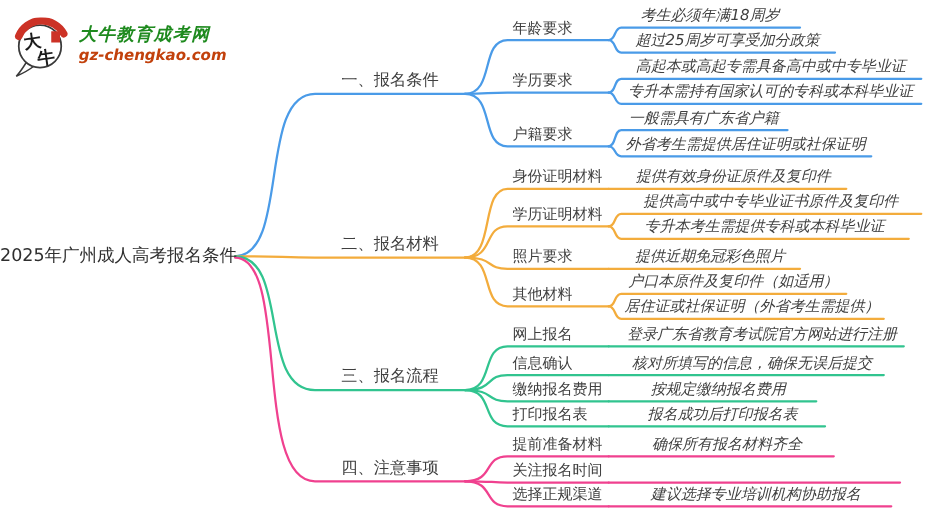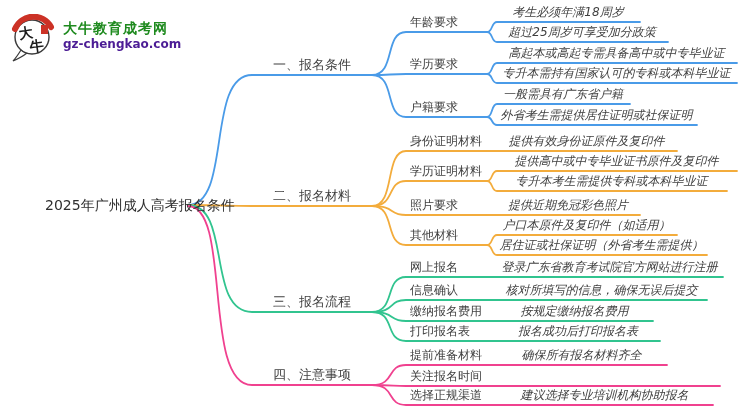--- a/index.html
+++ b/index.html
@@ -1,28 +1,28 @@
 <!DOCTYPE html>
 <html><head>
 <meta charset="utf-8">
 <style>
   html,body{margin:0;padding:0;background:#fff;}
   #stage{position:relative;width:750px;height:410px;background:#ffffff;overflow:hidden;
          font-family:"DejaVu Sans","Liberation Sans",sans-serif;}
   #edges{position:absolute;left:0;top:0;width:750px;height:410px;}
   #edges path{fill:none;stroke-width:1.8;stroke-linecap:round;}
   .node{position:absolute;color:#3f3f3f;white-space:nowrap;line-height:16px;}
-  .root{font-size:14px;color:#2f2f2f;width:186px;text-align:center;left:0;top:197px;padding-left:45px;}
+  .root{font-size:14px;color:#2f2f2f;width:186px;text-align:center;left:0;top:197px;}
   .branch{font-size:13px;width:120px;text-align:center;left:252px;}
   .sub{font-size:12px;left:410px;text-align:left;}
   .leaf{font-size:12px;left:497px;text-align:center;font-style:italic;}
   .logo{position:absolute;left:10px;top:14px;display:flex;align-items:flex-start;gap:7px;}
-  .logo-text{padding-top:5px;}
+  .logo-text{padding-top:5px;font-style:italic;}
   .logo-title{font-size:14px;font-weight:bold;color:#1E8A1E;letter-spacing:1px;line-height:18px;}
-  .logo-domain{font-size:12px;font-weight:bold;color:#4c1d95;line-height:15px;}
+  .logo-domain{font-size:12px;font-weight:bold;color:#c2410c;line-height:15px;}
 </style>
 </head>
 <body>
 
 <div id="stage">
 
   <svg id="edges" xmlns="http://www.w3.org/2000/svg">
 
     <path d="M188 205 C232 205 206 75 252 75 L372 75" stroke="#4A9BE8"></path>
     <path d="M188 205 C225 205 225 206 252 206 L372 206" stroke="#F3AC3C"></path>

